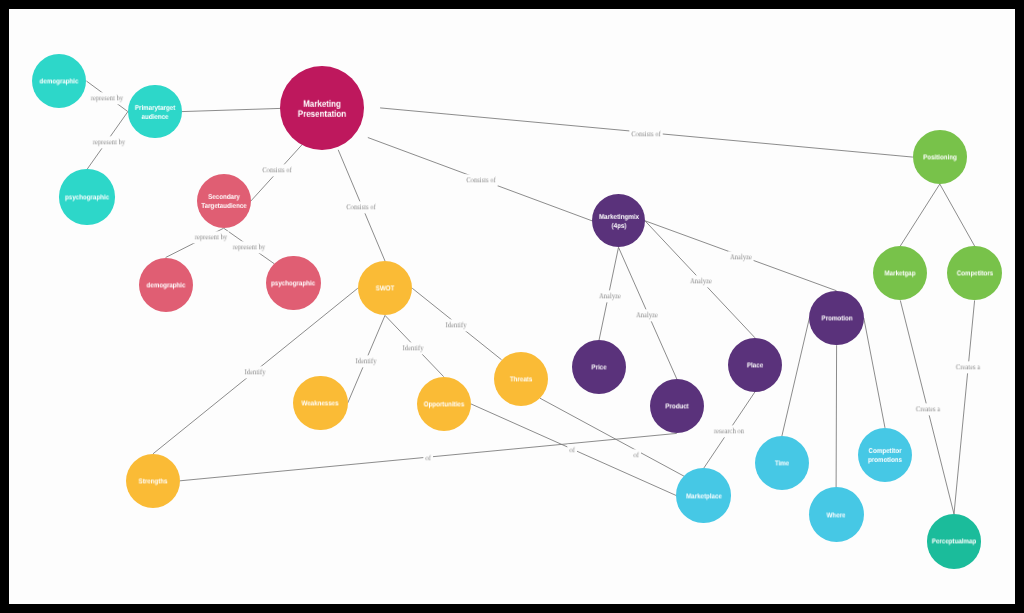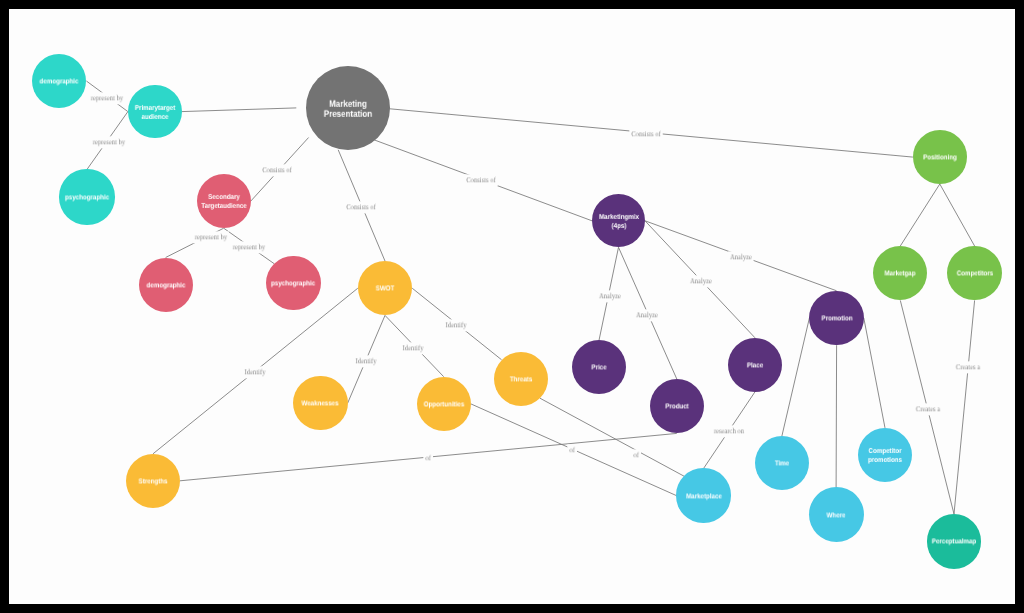--- a/index.html
+++ b/index.html
@@ -87,21 +87,21 @@
     <div id="node-layer">
     <div class="node" style="left:22.60px;top:44.60px;width:54.80px;height:54.80px;background:#2DD7C9;">
       <span class="node-label" style="font-size:7.0px"><span class="tline">demographic</span></span>
     </div>
     <div class="node" style="left:118.90px;top:75.70px;width:53.80px;height:53.80px;background:#2DD7C9;">
       <span class="node-label" style="font-size:7.0px"><span class="tline">Primarytarget</span><br><span class="tline">audience</span></span>
     </div>
     <div class="node" style="left:50.40px;top:160.40px;width:55.20px;height:55.20px;background:#2DD7C9;">
       <span class="node-label" style="font-size:7.0px"><span class="tline">psychographic</span></span>
     </div>
-    <div class="node big" style="left:297px;top:57.00px;width:83.80px;height:83.80px;background:#737373;">
+    <div class="node big" style="left:271px;top:57.00px;width:83.80px;height:83.80px;background:#be185d;">
       <span class="node-label" style="font-size:9.4px"><span class="tline">Marketing</span><br><span class="tline">Presentation</span></span>
     </div>
     <div class="node" style="left:187.70px;top:165.20px;width:54.00px;height:54.00px;background:#E05E73;">
       <span class="node-label" style="font-size:7.0px"><span class="tline">Secondary</span><br><span class="tline">Targetaudience</span></span>
     </div>
     <div class="node" style="left:129.60px;top:248.50px;width:54.00px;height:54.00px;background:#E05E73;">
       <span class="node-label" style="font-size:7.0px"><span class="tline">demographic</span></span>
     </div>
     <div class="node" style="left:257.30px;top:246.80px;width:54.40px;height:54.40px;background:#E05E73;">
       <span class="node-label" style="font-size:7.0px"><span class="tline">psychographic</span></span>

